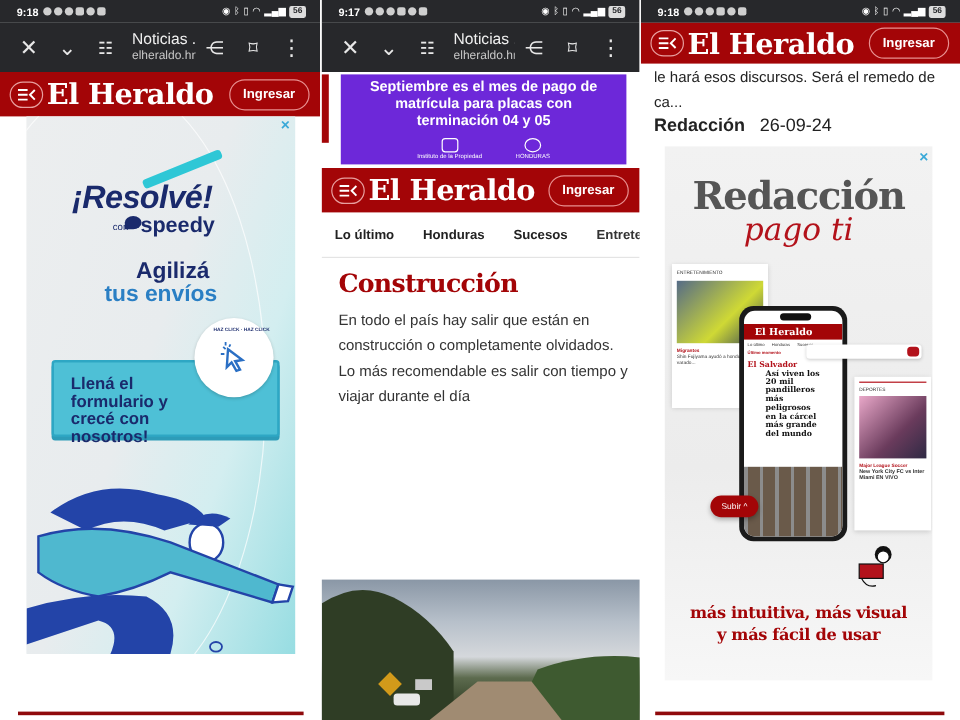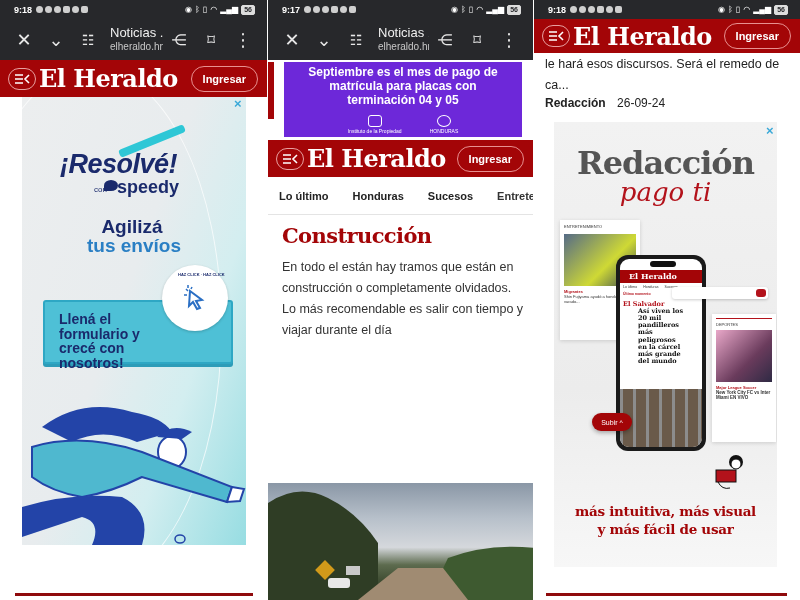--- a/index.html
+++ b/index.html
@@ -34,21 +34,21 @@
     .ad-close { position: absolute; color: #3aa9d8; font-size: 13px; font-weight: bold; }
 
     
     .ad1 { position: absolute; left: 22px; top: 97px; width: 224px; height: 448px; background: linear-gradient(110deg, #eceeef 0%, #e8ecee 45%, #d3eef0 70%, #97dde2 100%); overflow: hidden; }
     .ad1 .arc { position: absolute; left: -60px; top: -30px; width: 260px; height: 520px; border: 1.5px solid #fff; border-radius: 50%; opacity: .7; }
     .ad1 .bolt { position: absolute; left: 95px; top: 40px; width: 70px; height: 8px; background: #2ec7d6; transform: rotate(-22deg); border-radius: 3px; }
     .ad1 .resolve { position: absolute; left: 38px; top: 52px; font-size: 27px; font-weight: bold; font-style: italic; color: #1a2a6c; letter-spacing: -0.5px; }
     .ad1 .con { position: absolute; left: 72px; top: 88px; font-size: 8px; color: #1a2a6c; }
     .ad1 .speedy { position: absolute; left: 95px; top: 80px; font-size: 18px; font-weight: bold; color: #1a2a6c; }
     .ad1 .speedy-mark { position: absolute; left: 82px; top: 83px; width: 14px; height: 11px; background: #1a2a6c; border-radius: 50% 50% 50% 0; }
-    .ad1 .agil { position: absolute; left: 0; width: 220px; text-align: center; top: 120px; font-size: 19px; font-weight: bold; color: #1a2a6c; line-height: 1; }
+    .ad1 .agil { position: absolute; left: 12px; width: 220px; text-align: center; top: 120px; font-size: 19px; font-weight: bold; color: #1a2a6c; line-height: 1; }
     .ad1 .tus { position: absolute; left: 0; width: 224px; text-align: center; top: 139px; font-size: 19px; font-weight: bold; color: #2a7fc4; line-height: 1; }
     .ad1 .box { position: absolute; left: 21px; top: 203px; width: 190px; height: 64px; background: #4ec0d6; border: 2px solid #2ea7c4; border-radius: 3px; box-shadow: 0 3px 0 #2d9cb8; }
     .ad1 .box-text { position: absolute; left: 14px; top: 10px; font-size: 14px; font-weight: bold; color: #1a2a6c; line-height: 1.05; }
     .ad1 .click { position: absolute; left: 140px; top: 168px; width: 66px; height: 66px; background: #fff; border-radius: 50%; box-shadow: 0 1px 3px rgba(0,0,0,.2); display: flex; align-items: center; justify-content: center; }
     .ad1 .click-ring { position: absolute; font-size: 6px; font-weight: bold; color: #1a2a6c; top: 7px; left: 16px; }
     .ad1 .figure { position: absolute; left: 0; top: 300px; width: 224px; height: 148px; }
 
     .bottom-bar { position: absolute; left: 15px; bottom: 4px; width: 238px; height: 3px; background: #8f0a0c; }
 
     
@@ -64,21 +64,21 @@
     .nav .fade { color: #333; -webkit-mask-image: linear-gradient(90deg, #000 60%, transparent); mask-image: linear-gradient(90deg, #000 60%, transparent); }
     .article { position: absolute; left: 14px; top: 222px; width: 245px; }
     .kicker { font-family: "DejaVu Serif", serif; font-weight: bold; font-size: 21px; color: #a30507; letter-spacing: -0.6px; line-height: 1.3; }
     .headline { font-family: "DejaVu Serif", serif; font-weight: bold; font-size: 21px; color: #111; line-height: 1.33; letter-spacing: -0.6px; }
     .summary { margin-top: 8px; font-size: 12.5px; color: #333; line-height: 1.67; }
     .byline { margin-top: 8px; font-size: 9.5px; font-weight: bold; color: #222; }
     .photo { position: absolute; left: 0; top: 483px; width: 267px; height: 117px; overflow: hidden; background: linear-gradient(180deg, #8a97a6 0%, #b7c0ca 30%, #d5d8dc 55%, #5d6b4e 70%, #3c4a30 85%, #6f6d66 100%); }
 
     
     .p3 .lead { position: absolute; left: 11px; top: 54px; width: 245px; font-size: 12.5px; color: #222; line-height: 1.67; }
-    .p3 .meta { position: absolute; left: 11px; top: 96px; font-size: 12px; color: #222; }
+    .p3 .meta { position: absolute; left: 11px; top: 96px; font-size: 15px; color: #222; }
     .p3 .meta b { margin-right: 8px; }
     .ad3 { position: absolute; left: 20px; top: 122px; width: 223px; height: 445px; background: linear-gradient(180deg, #f2f2f2, #ececec 60%, #f7f7f7); overflow: hidden; }
     .ad3 .dis { position: absolute; top: 22px; left: 0; width: 100%; text-align: center; font-family: "DejaVu Serif", serif; font-weight: bold; font-size: 32px; color: #555; letter-spacing: -1px; }
     .ad3 .para { position: absolute; top: 55px; left: 0; width: 100%; text-align: center; font-family: "DejaVu Serif", serif; font-style: italic; font-size: 26px; color: #b3121b; }
     .ad3 .card-l { position: absolute; left: 6px; top: 98px; width: 80px; height: 120px; background: #fff; box-shadow: 0 1px 4px rgba(0,0,0,.15); font-size: 4px; color: #333; padding: 4px; }
     .ad3 .card-l .img { height: 52px; background: linear-gradient(135deg, #556b87, #cfd935 60%, #2f4056); margin: 5px 0 3px; }
     .ad3 .card-l .k { color: #b3121b; font-weight: bold; }
     .ad3 .phone { position: absolute; left: 62px; top: 133px; width: 90px; height: 196px; background: #1a1a1a; border-radius: 12px; padding: 4px; }
     .ad3 .screen { width: 100%; height: 100%; background: #fff; border-radius: 9px; overflow: hidden; position: relative; }
     .ad3 .notch { position: absolute; top: 2px; left: 30px; width: 26px; height: 6px; background: #111; border-radius: 4px; }
@@ -271,21 +271,21 @@
 
     <div class="nav">
       <span>Lo último</span>
       <span>Honduras</span>
       <span>Sucesos</span>
       <span class="fade">Entretenimiento</span>
     </div>
 
     <div class="article">
       <div class="kicker">Construcción</div>
-      <div class="summary">En todo el están hay tramos que están en construcción o completamente olvidados. Lo más recomendable es salir con tiempo y viajar durante el día</div>
+      <div class="summary">En todo el país hay salir que están en construcción o completamente olvidados. Lo más recomendable es salir con tiempo y viajar durante el día</div>
     </div>
 
     <div class="photo">
       <svg width="267" height="117" viewBox="0 0 267 117">
         <path d="M0 20 Q30 0 60 15 Q90 30 110 60 L110 117 L0 117Z" fill="#2f3d25"></path>
         <path d="M180 75 Q220 60 267 65 L267 117 L160 117Z" fill="#3e5a30"></path>
         <path d="M90 117 L130 85 L175 85 L200 117Z" fill="#a08b72"></path>
         <rect x="50" y="80" width="14" height="14" transform="rotate(45 57 87)" fill="#d29a1a"></rect>
         <rect x="60" y="95" width="22" height="10" rx="3" fill="#e8e8e8"></rect>
         <rect x="78" y="83" width="14" height="9" fill="#c9c9c9"></rect>

